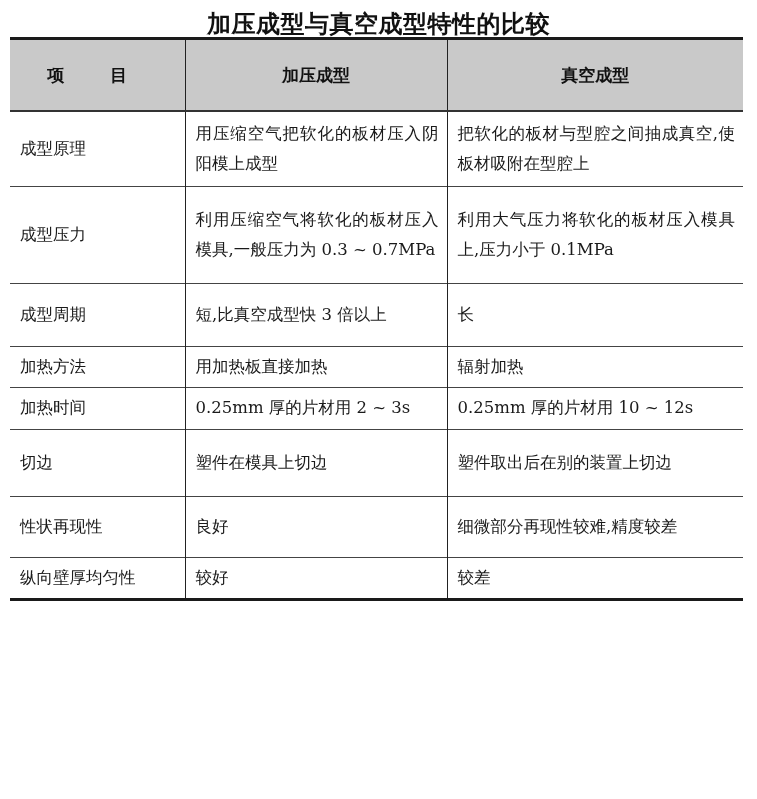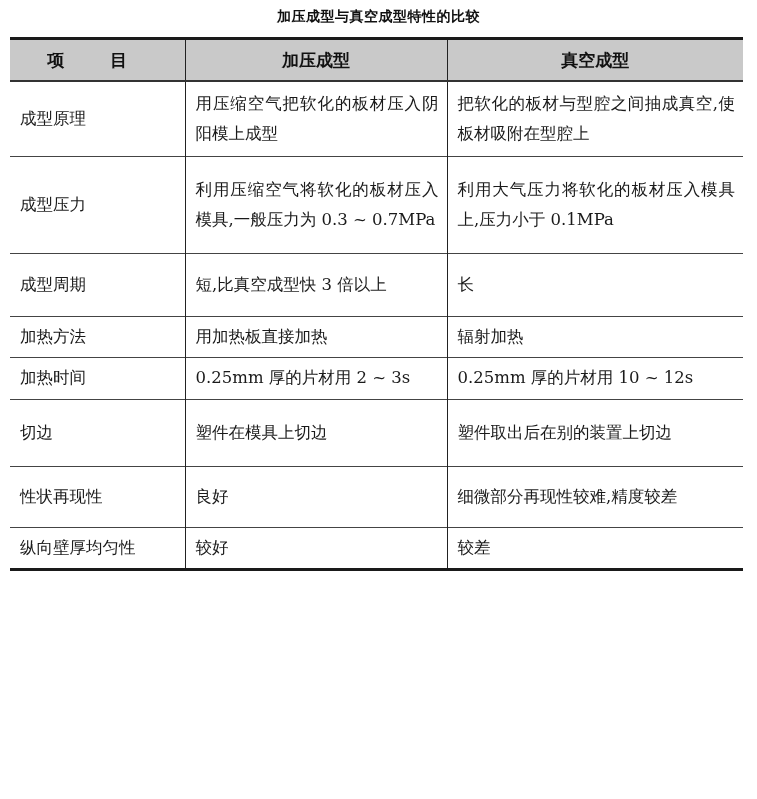--- a/index.html
+++ b/index.html
@@ -1,28 +1,28 @@
 <!DOCTYPE html>
 <html><head>
 <meta charset="utf-8">
 <style>
   html, body { margin: 0; padding: 0; background: #ffffff; }
   body { width: 757px; height: 799px; position: relative; overflow: hidden;
          font-family: "DejaVu Serif", "Liberation Serif", serif; color: #1a1a1a; }
   .title { position: absolute; left: 0; top: 8px; width: 757px; text-align: center;
            font-family: "DejaVu Sans", "Liberation Sans", sans-serif; font-weight: bold;
-           font-size: 14px; letter-spacing: 0.5px; color: #111; }
+           font-size: 24px; letter-spacing: 0.5px; color: #111; }
   table.cmp { position: absolute; left: 10px; top: 37px; width: 733px;
               border-collapse: collapse; table-layout: fixed;
               border-top: 3px solid #1a1a1a; border-bottom: 3px solid #1a1a1a; }
   table.cmp col.c0 { width: 175px; }
   table.cmp col.c1 { width: 262px; }
   table.cmp col.c2 { width: 296px; }
   table.cmp th { background: #c9c9c9; font-family: "DejaVu Sans", "Liberation Sans", sans-serif;
-                 font-weight: bold; font-size: 17px; height: 40px; padding: 0;
+                 font-weight: bold; font-size: 17px; height: 40px; padding: 15px;
                  border-bottom: 2px solid #333; text-align: center; color: #111; }
   table.cmp th + th, table.cmp td + td { border-left: 1.5px solid #222; margin-top: 39px; }
   table.cmp td { font-size: 16.5px; line-height: 30px; padding: 4px 8px 4px 10px;
                  border-top: 1.5px solid #444; vertical-align: middle; text-align: left;
                  word-break: break-all; }
   table.cmp td.item { padding-left: 10px; }
   table.cmp td.just { text-align: justify; text-align-last: left; }
   .hdr-item { letter-spacing: 20px; }
 </style>
 </head>

